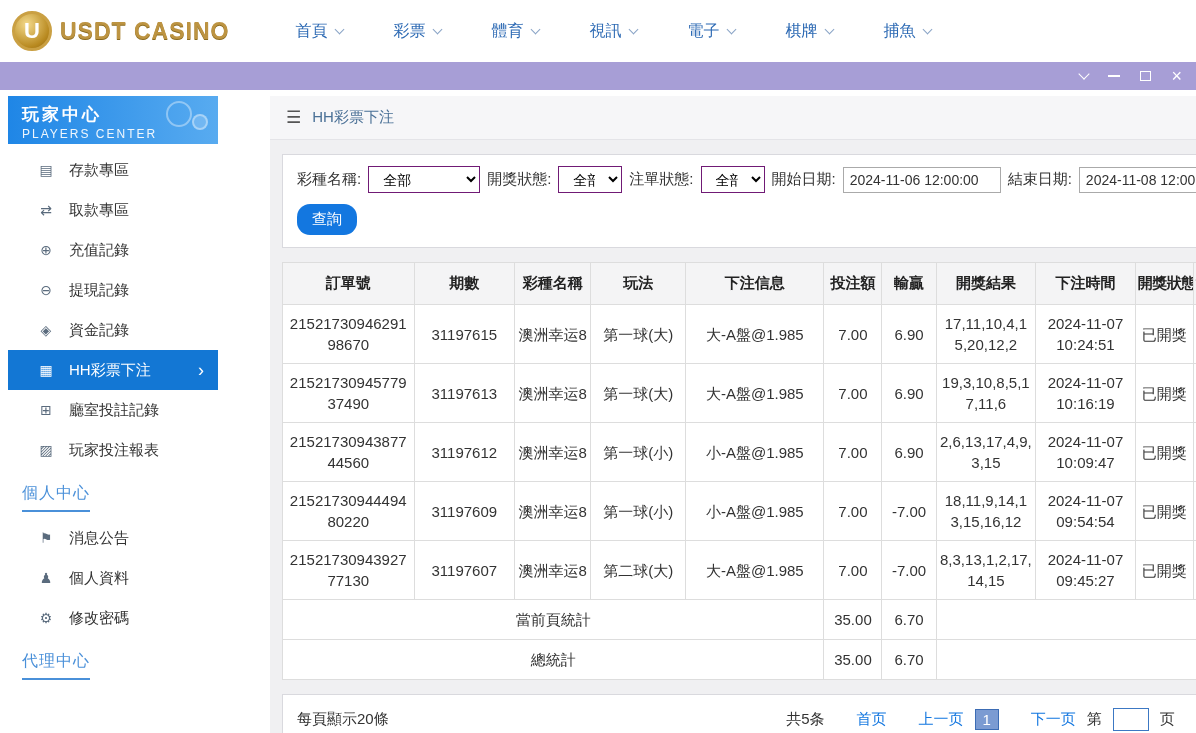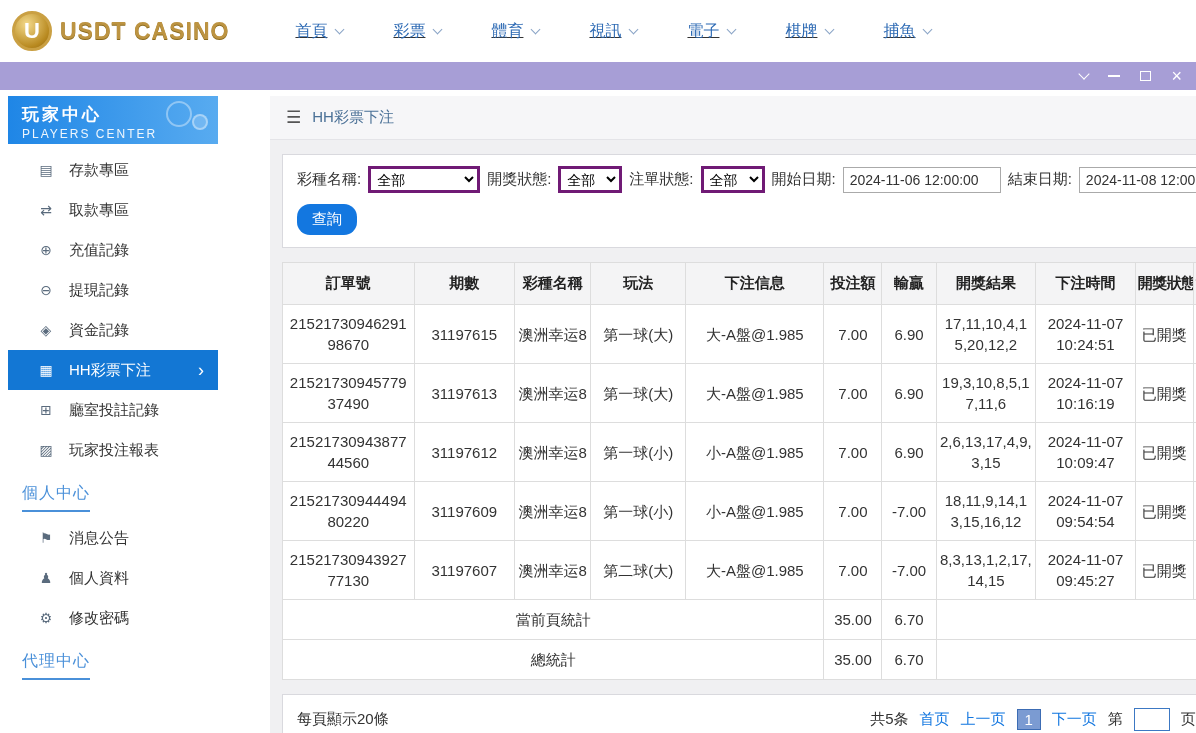--- a/index.html
+++ b/index.html
@@ -8,21 +8,21 @@
 
   
   .topbar { height:62px; display:flex; align-items:center; padding-left:12px; background:#fff; }
   .logo { display:flex; align-items:center; gap:8px; cursor:pointer; }
   .logo-badge { width:40px; height:40px; border-radius:50%;
     background:radial-gradient(circle at 35% 30%, #f3d98b, #b8891f 70%, #8a6312);
     border:3px solid #caa043; color:#fff; font-weight:bold; font-size:22px;
     display:flex; align-items:center; justify-content:center; }
   .logo-text { font-size:23px; font-weight:800; letter-spacing:1px; color:#bd9442;
     text-shadow:0 1px 0 #8a6a1e; }
-  .topnav { display:flex; gap:50px; margin-left:66px;text-decoration:underline; }
+  .topnav { display:flex; gap:50px; margin-left:66px; }
   .nav-item { display:flex; align-items:center; font-size:16px; color:#2d6ab4; cursor:pointer; }
   .chev { width:7px; height:7px; border-right:1.6px solid #8aa4c6; border-bottom:1.6px solid #8aa4c6;
     transform:rotate(45deg); margin-left:9px; margin-top:-4px; display:inline-block; }
 
   
   .titlebar { height:28px; background:#a79ed6; display:flex; align-items:center;
     justify-content:flex-end; gap:20px; padding-right:14px; }
   .tb-chev { width:8px; height:8px; border-right:1.6px solid #fff; border-bottom:1.6px solid #fff;
     transform:rotate(45deg); margin-top:-4px; cursor:pointer; }
   .tb-min { width:12px; height:2px; background:#fff; cursor:pointer; }
@@ -57,22 +57,22 @@
   .breadcrumb { height:44px; background:#f6f6f8; border-bottom:1px solid #e4e4e8;
     display:flex; align-items:center; padding-left:16px; gap:11px; }
   .burger { font-size:17px; color:#555; cursor:pointer; }
   .bc-title { font-size:15px; color:#4a7096; }
   .content { padding:14px 16px 0 12px; }
 
   
   .filter-card { background:#fff; border:1px solid #d9d9de; padding:11px 14px 12px 14px; }
   .filter-row { display:flex; align-items:center; gap:7px; font-size:15px; flex-wrap:nowrap; }
   .filter-row label { white-space:nowrap; }
-  select { height:27px; border:3px solid #701a75; background:#fff; font-size:14px;
-    font-family:inherit; padding:0 2px; }
+  select { height:27px; border:1px solid #701a75; background:#fff; font-size:14px;
+    font-family:inherit; padding:0 10px; }
   .sel-wide { width:112px; } .sel-small { width:64px; }
   .date-input { width:158px; height:26px; border:1px solid #aaa; font-size:14px;
     font-family:inherit; padding:0 6px; color:#333; }
   .btn-row { margin-top:11px; }
   .btn-primary { background:#1377e0; color:#fff; border:none; border-radius:13px;
     font-size:15px; padding:6px 15px; cursor:pointer; font-family:inherit; }
 
   
   .table-card { margin-top:14px; }
   table { width:100%; border-collapse:collapse; table-layout:fixed; background:#fff;
@@ -82,21 +82,21 @@
     white-space:nowrap; overflow:hidden; }
   th.tight { font-size:15px; letter-spacing:-0.5px;text-align:right; }
   td { font-size:15px; color:#333; padding:8px 3px; line-height:1.4; }
   td.brk { word-break:break-all; }
   tr.summary td { padding:9px 3px; }
 
   
   .pager-card { margin-top:14px; background:#fff; border:1px solid #d9d9de; height:50px;
     display:flex; align-items:center; justify-content:space-between; padding:0 14px; font-size:15px; }
   .pager-right { display:flex; align-items:center; gap:11px; }
-  .plink { color:#1377e0; cursor:pointer; }
+  .plink { color:#1377e0; cursor:pointer;margin-left:21px; }
   .pcur { background:#7b9bd2; border:1px solid #3c6cb4; color:#fff; padding:1px 7px; cursor:pointer; }
   .jump-input { width:36px; height:23px; border:1px solid #3c78c3; font-size:14px; text-align:center; }
 </style>
 </head>
 <body>
 
 <div class="topbar">
   <div class="logo">
     <div class="logo-badge">
         <span>U</span>

